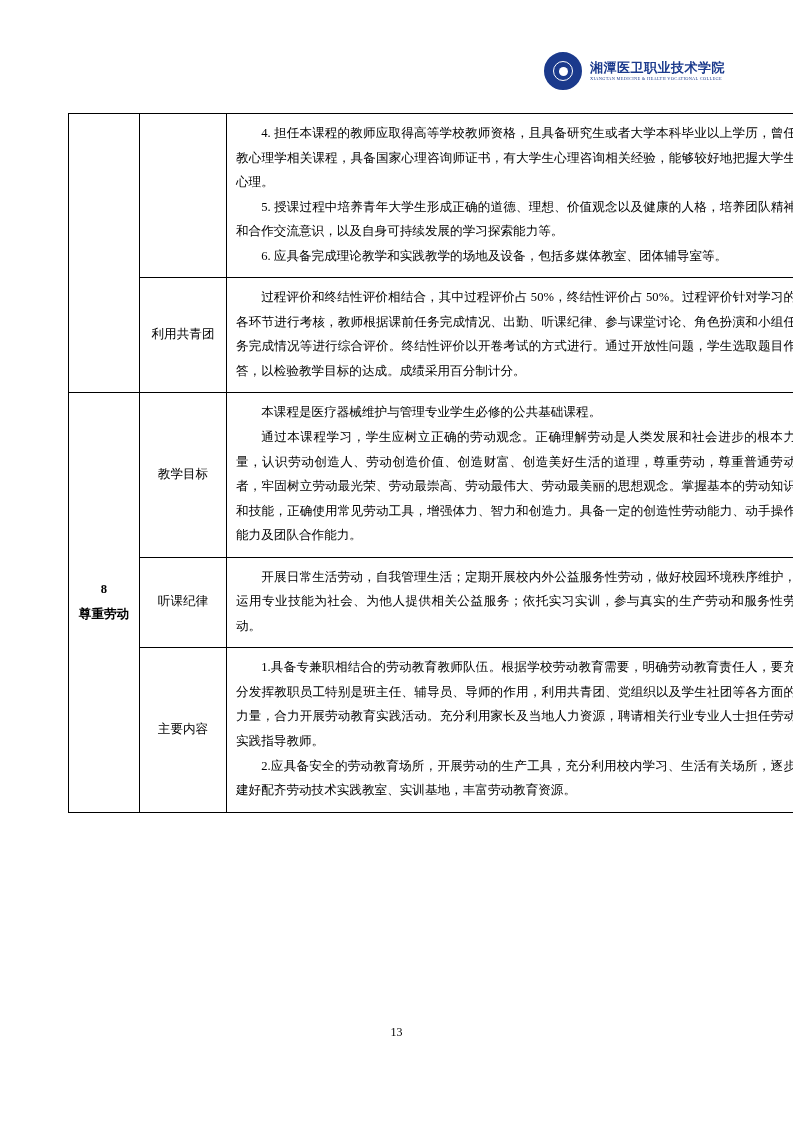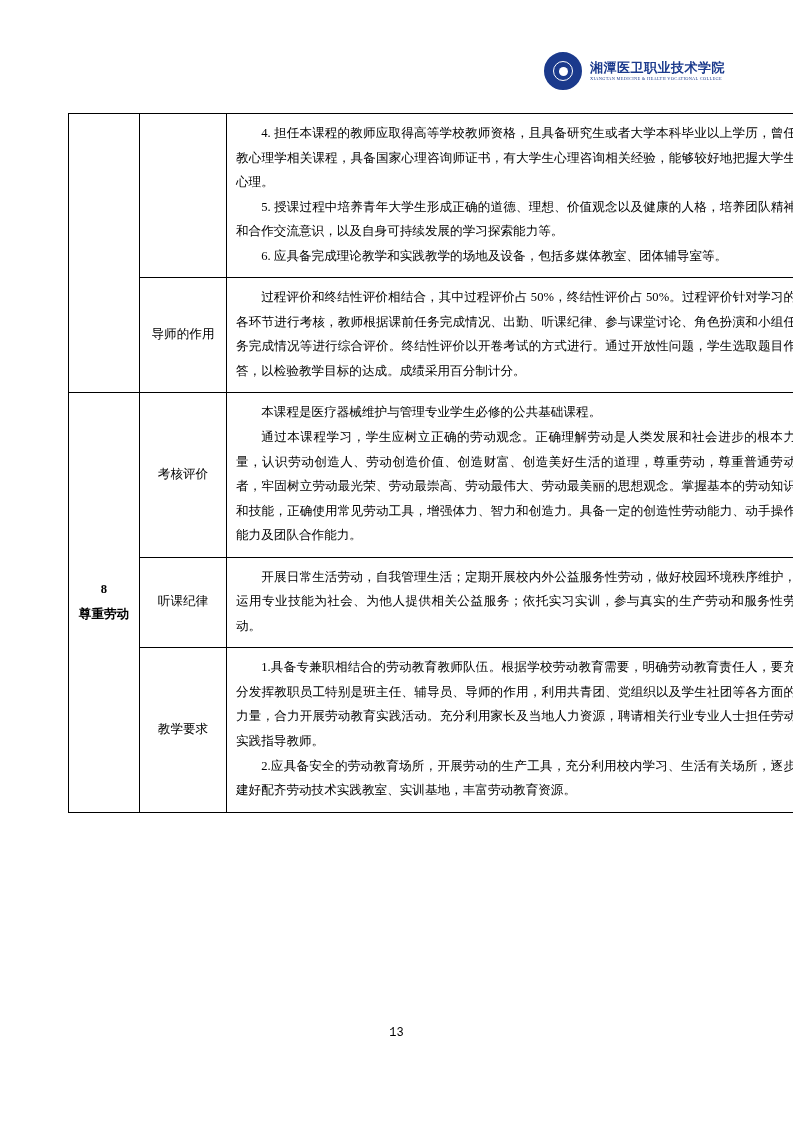--- a/index.html
+++ b/index.html
@@ -130,21 +130,21 @@
   }
 
   
   .page-number {
     position: absolute;
     bottom: 82px;
     left: 0;
     width: 793px;
     text-align: center;
     font-size: 12px;
-    font-family: Liberation Mono, monospace;
+    font-family: Liberation Serif, serif;
   }
 </style>
 </head>
 <body>
 
 <div class="page">
 
   <div class="header">
     <div class="logo-mark"></div>
     <div class="logo-text">
@@ -158,44 +158,44 @@
       <tr>
         <td class="col-num" rowspan="2"></td>
         <td class="col-label"></td>
         <td class="col-body">
           <p>4. 担任本课程的教师应取得高等学校教师资格，且具备研究生或者大学本科毕业以上学历，曾任教心理学相关课程，具备国家心理咨询师证书，有大学生心理咨询相关经验，能够较好地把握大学生心理。</p>
           <p>5. 授课过程中培养青年大学生形成正确的道德、理想、价值观念以及健康的人格，培养团队精神和合作交流意识，以及自身可持续发展的学习探索能力等。</p>
           <p>6. 应具备完成理论教学和实践教学的场地及设备，包括多媒体教室、团体辅导室等。</p>
         </td>
       </tr>
       <tr>
-        <td class="col-label">导师的作用</td>
+        <td class="col-label">利用共青团</td>
         <td class="col-body">
           <p>过程评价和终结性评价相结合，其中过程评价占 50%，终结性评价占 50%。过程评价针对学习的各环节进行考核，教师根据课前任务完成情况、出勤、听课纪律、参与课堂讨论、角色扮演和小组任务完成情况等进行综合评价。终结性评价以开卷考试的方式进行。通过开放性问题，学生选取题目作答，以检验教学目标的达成。成绩采用百分制计分。</p>
         </td>
       </tr>
       <tr>
         <td class="col-num" rowspan="3">
           <span class="numcell-line">8</span>
           <span class="numcell-line">尊重劳动</span>
         </td>
-        <td class="col-label">考核评价</td>
+        <td class="col-label">教学目标</td>
         <td class="col-body">
           <p>本课程是医疗器械维护与管理专业学生必修的公共基础课程。</p>
           <p>通过本课程学习，学生应树立正确的劳动观念。正确理解劳动是人类发展和社会进步的根本力量，认识劳动创造人、劳动创造价值、创造财富、创造美好生活的道理，尊重劳动，尊重普通劳动者，牢固树立劳动最光荣、劳动最崇高、劳动最伟大、劳动最美丽的思想观念。掌握基本的劳动知识和技能，正确使用常见劳动工具，增强体力、智力和创造力。具备一定的创造性劳动能力、动手操作能力及团队合作能力。</p>
         </td>
       </tr>
       <tr>
         <td class="col-label">听课纪律</td>
         <td class="col-body">
           <p>开展日常生活劳动，自我管理生活；定期开展校内外公益服务性劳动，做好校园环境秩序维护，运用专业技能为社会、为他人提供相关公益服务；依托实习实训，参与真实的生产劳动和服务性劳动。</p>
         </td>
       </tr>
       <tr>
-        <td class="col-label">教学要求</td>
+        <td class="col-label">主要内容</td>
         <td class="col-body">
           <p>1.具备专兼职相结合的劳动教育教师队伍。根据学校劳动教育需要，明确劳动教育责任人，要充分发挥教职员工特别是班主任、辅导员、导师的作用，利用共青团、党组织以及学生社团等各方面的力量，合力开展劳动教育实践活动。充分利用家长及当地人力资源，聘请相关行业专业人士担任劳动实践指导教师。</p>
           <p>2.应具备安全的劳动教育场所，开展劳动的生产工具，充分利用校内学习、生活有关场所，逐步建好配齐劳动技术实践教室、实训基地，丰富劳动教育资源。</p>
         </td>
       </tr>
     </tbody>
   </table>
 
   <div class="page-number">13</div>
 

